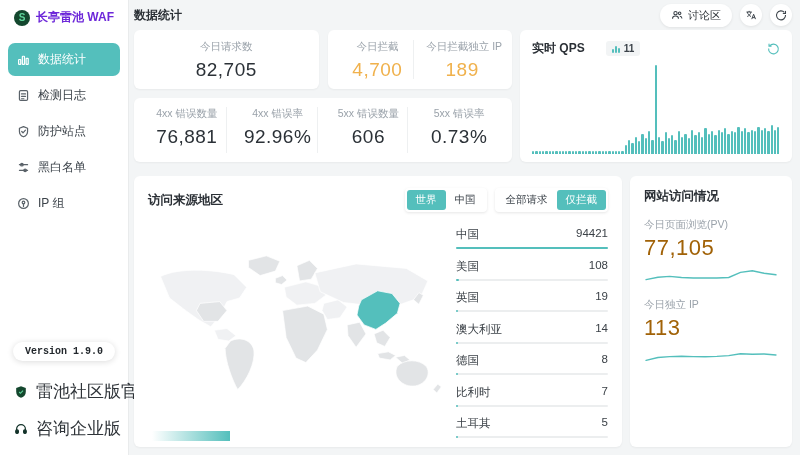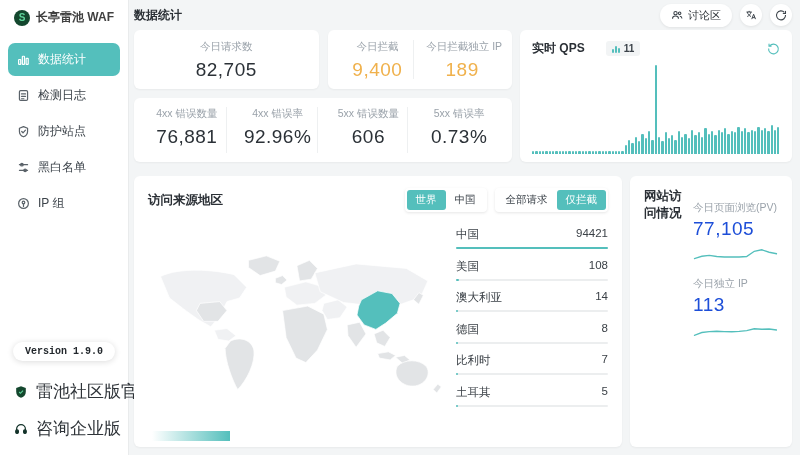--- a/index.html
+++ b/index.html
@@ -6,21 +6,21 @@
   html,body { width:800px; height:455px; overflow:hidden; }
   body {
     font-family:"Liberation Sans","DejaVu Sans",sans-serif;
     background:#f3f5f6; color:#2e3338; font-size:12px; display:flex;
   }
   
   .sidebar { width:128px; background:#fff; display:flex; flex-direction:column; box-shadow:1px 0 0 rgba(0,0,0,.04); }
   .logo-row { display:flex; align-items:center; gap:6px; padding:9px 14px 8px; }
   .logo-mark { width:16px; height:16px; border-radius:50%; background:#14472e; color:#5fd49b;
     font-size:10px; font-weight:bold; display:flex; align-items:center; justify-content:center; }
-  .logo-text { font-weight:bold; font-size:12px; color:#404040; white-space:nowrap; }
+  .logo-text { font-weight:bold; font-size:12px; color:#6d28d9; white-space:nowrap; }
   .nav { margin-top:6px; }
   .nav-item { display:flex; align-items:center; gap:8px; margin:3px 8px; padding:8px 9px;
     border-radius:7px; color:#3c434a; cursor:pointer; font-size:12px; white-space:nowrap; }
   .nav-item svg { width:13px; height:13px; stroke:#5a6269; fill:none; stroke-width:1.5; flex:0 0 auto; }
   .nav-item.active { background:#54bfbc; color:#fff; }
   .nav-item.active svg { stroke:#fff; }
   .side-spacer { flex:1; }
   .version-pill { align-self:center; background:#fff; border-radius:11px; padding:4px 12px;
     box-shadow:0 1px 6px rgba(0,0,0,.14); font-family:"Liberation Mono","DejaVu Sans Mono",monospace;
     font-size:10px; font-weight:bold; color:#23282d; margin-bottom:12px; white-space:nowrap; }
@@ -75,25 +75,25 @@
   .map-wrap { flex:1; position:relative; min-width:0; }
   .map-wrap svg { width:100%; height:100%; }
   .map-legend { position:absolute; left:4px; bottom:4px; width:78px; height:10px;
     background:linear-gradient(to right, rgba(84,191,188,0), #54bfbc); }
   .country-list { width:152px; padding-top:12px; }
   .country-row { margin-bottom:6.5px; cursor:default; }
   .country-line { display:flex; justify-content:space-between; font-size:11.5px; color:#3b4147; padding:3px 0 5px; }
   .country-track { height:2px; background:#eceeef; border-radius:1px; }
   .country-bar { height:2px; background:#54bfbc; border-radius:1px; }
   
-  .site-card { width:162px; padding:12px 14px; display:flex; flex-direction:row; }
+  .site-card { width:162px; padding:12px 14px; display:flex; flex-direction:column; }
   .site-title { font-weight:bold; font-size:12.5px; color:#2b3036; }
   .metric { margin-top:13px; }
   .metric-label { font-size:10.5px; color:#9aa2aa; white-space:nowrap; }
-  .metric-value { font-size:19px; color:#1d4ed8; margin:3px 0 2px; letter-spacing:.5px; }
+  .metric-value { font-size:22px; color:#a16207; margin:3px 0 2px; letter-spacing:.5px; }
   .metric svg { width:100%; height:22px; display:block; }
 </style>
 </head>
 <body>
 
 <aside class="sidebar">
   <div class="logo-row">
     <span class="logo-mark">S</span>
     <span class="logo-text">长亭雷池 WAF</span>
   </div>
@@ -192,21 +192,21 @@
       <div class="stat-row1">
         <div class="card stat-card">
           <div class="stat-cell">
             <div class="stat-label">今日请求数</div>
             <div class="stat-value">82,705</div>
           </div>
         </div>
         <div class="card stat-card">
           <div class="stat-cell">
             <div class="stat-label">今日拦截</div>
-            <div class="stat-value warn">9,400</div>
+            <div class="stat-value warn">4,700</div>
           </div>
           <div class="stat-cell">
             <div class="stat-label">今日拦截独立 IP</div>
             <div class="stat-value warn">189</div>
           </div>
         </div>
       </div>
       <div class="card stat-row2">
         <div class="stat-cell">
           <div class="stat-label">4xx 错误数量</div>
@@ -398,20 +398,29 @@
               <div class="country-line">
        <span>美国</span>
        <span>108</span>
      </div>
      <div class="country-track">
        <div class="country-bar" style="width:2%"></div>
      </div>
             </div>
             <div class="country-row">
               <div class="country-line">
+       <span>英国</span>
+       <span>19</span>
+     </div>
+     <div class="country-track">
+       <div class="country-bar" style="width:1%"></div>
+     </div>
+            </div>
+            <div class="country-row">
+              <div class="country-line">
        <span>澳大利亚</span>
        <span>14</span>
      </div>
      <div class="country-track">
        <div class="country-bar" style="width:1%"></div>
      </div>
             </div>
             <div class="country-row">
               <div class="country-line">
        <span>德国</span>

